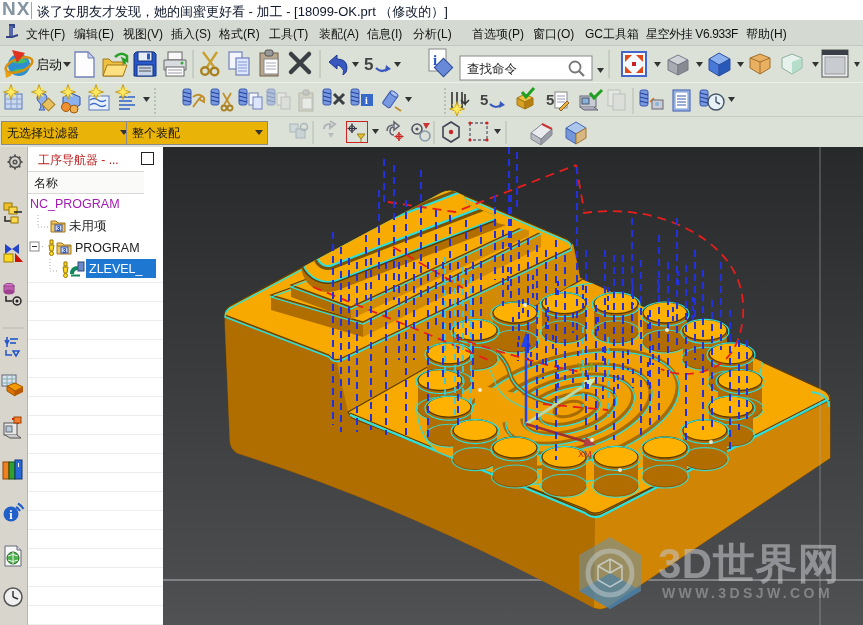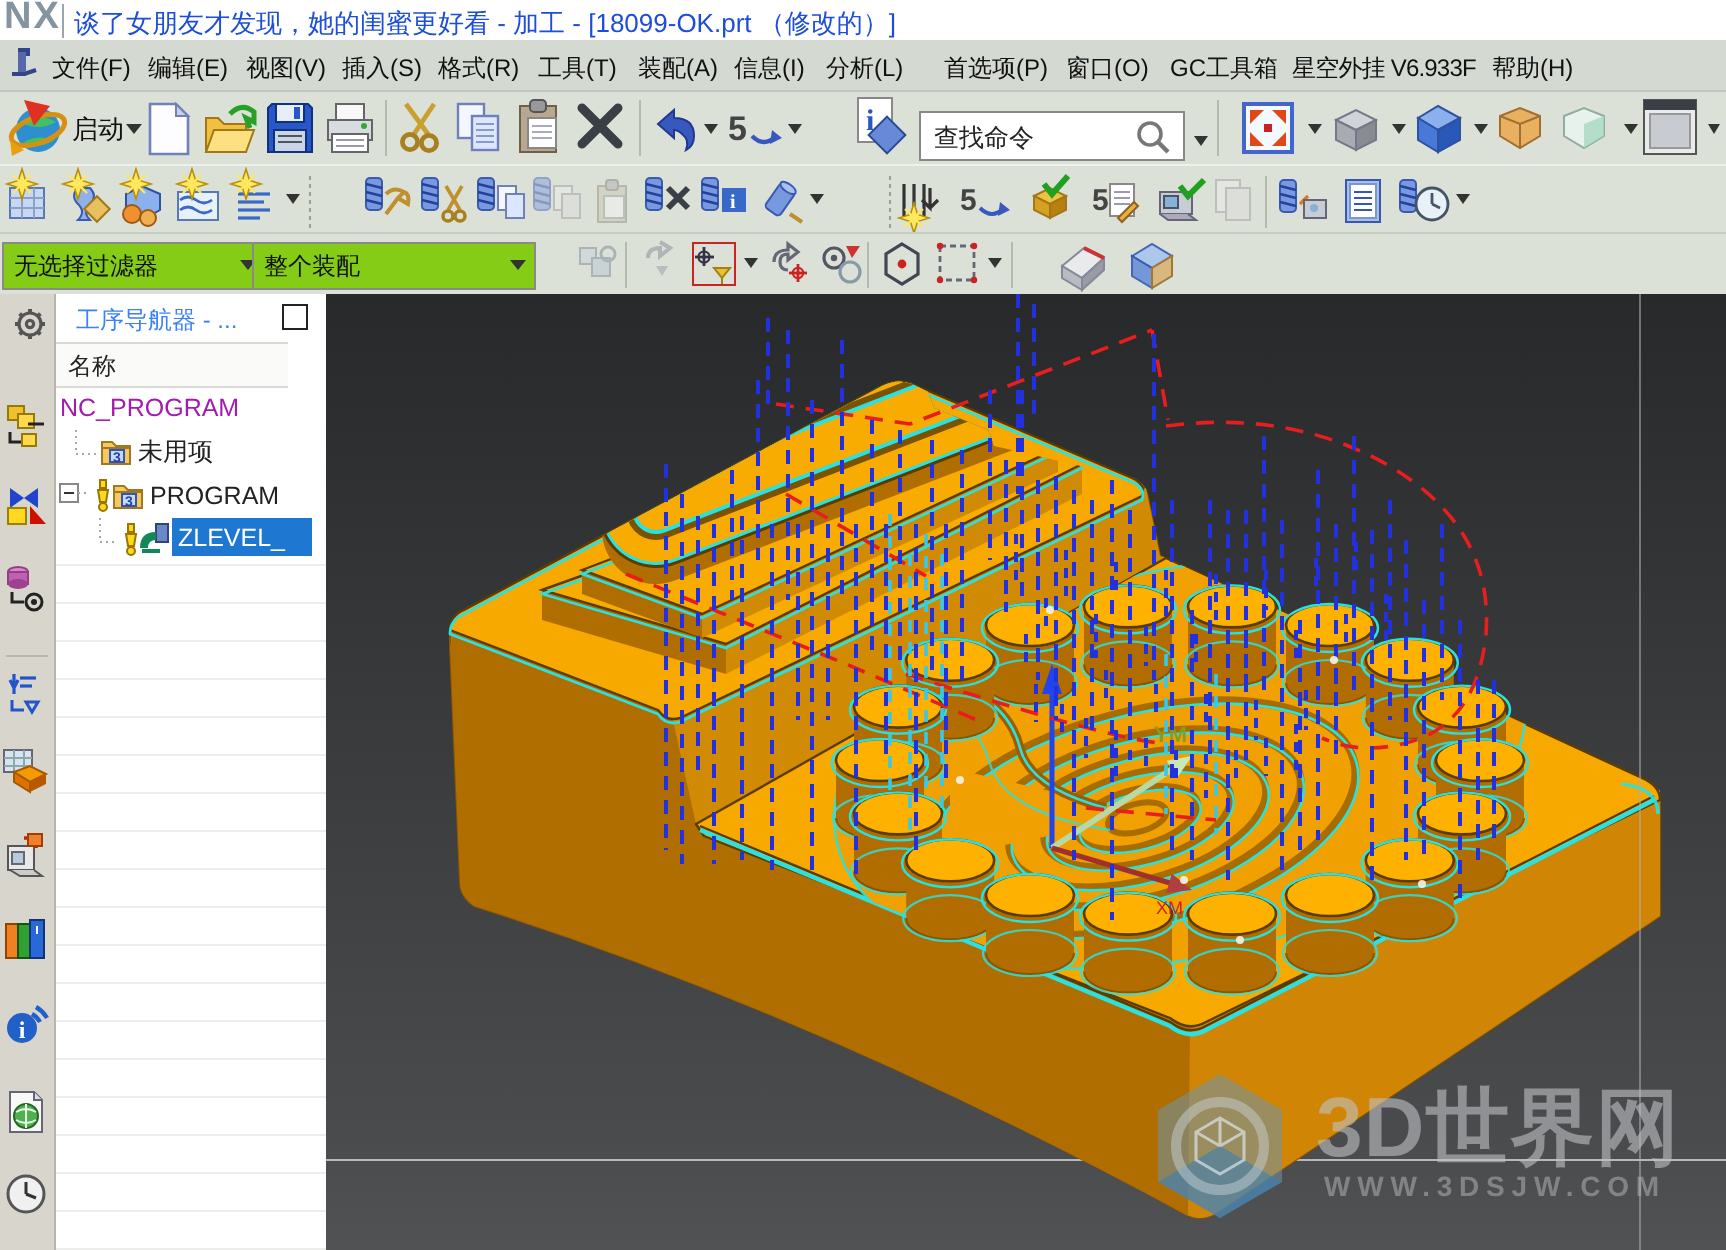--- a/index.html
+++ b/index.html
@@ -1,26 +1,26 @@
 <!DOCTYPE html>
 <html><head><meta charset="utf-8">
 <style>
 html,body{margin:0;padding:0;width:863px;height:625px;overflow:hidden;
 font-family:"Liberation Sans",sans-serif;background:#fff;}
 .abs{position:absolute;}
 #titlebar{left:0;top:0;width:863px;height:16px;background:#fff;}
 #nx{left:2px;top:-2px;font-size:19px;font-weight:bold;color:#8495a1;letter-spacing:1px;}
 #tsep{left:31px;top:2px;width:1px;height:17px;background:#9aa5ad;}
-#ttext{left:37px;top:3px;font-size:13px;color:#1d4ed8;}
+#ttext{left:37px;top:3px;font-size:13px;color:#0f172a;}
 #menubar{left:0;top:20px;width:863px;height:25px;background:#d4dad2;border-bottom:1px solid #c2c8c0;}
 .mi{position:absolute;top:6px;font-size:12px;color:#111;}
 #row1{left:0;top:46px;width:863px;height:36px;background:#dce1d7;text-align:center;}
 #row2{left:0;top:82px;width:863px;height:34px;background:#dce1d7;border-top:1px solid #eef1ea;}
 #row3{left:0;top:116px;width:863px;height:31px;background:#dce1d7;border-top:1px solid #c8cdc2;}
-.combo{position:absolute;height:22px;background:#84cc16;border:1px solid #8a8a8a;font-size:12px;color:#111;}
+.combo{position:absolute;height:22px;background:#eab308;border:1px solid #8a8a8a;font-size:12px;color:#111;}
 .combo .ct{position:absolute;left:5px;top:3px;}
 .combo .ca{position:absolute;right:4px;top:8px;width:0;height:0;border-left:4px solid transparent;border-right:4px solid transparent;border-top:5px solid #333;}
 #sidebar{left:0;top:147px;width:27px;height:478px;background:#d8d5cd;border-right:1px solid #b8b5ad;}
 #tree{left:28px;top:147px;width:135px;height:478px;background:#fff;}
 #viewport{left:163px;top:147px;width:700px;height:478px;background:linear-gradient(#28292b,#4b4c4e 90%,#515254);}
 .ttext{position:absolute;font-size:12px;color:#a21caf;}
 .trow{position:absolute;left:0;width:135px;height:1px;background:#ededeb;}
 </style></head>
 <body>
 <div class="abs" id="titlebar">
@@ -528,21 +528,21 @@
       </g>
 
  <g transform="translate(3,440)">
         <circle cx="10" cy="10" r="9" fill="#f0f0f0" stroke="#555" stroke-width="1.5"></circle>
         <line x1="10" y1="10" x2="10" y2="4" stroke="#333" stroke-width="1.5"></line>
         <line x1="10" y1="10" x2="15" y2="12" stroke="#333" stroke-width="1.5"></line>
       </g>
 </svg>
 </div>
 <div class="abs" id="tree">
- <div class="ttext" style="left:10px;top:5px;color:#3b82f6">工序导航器 - ...</div>
+ <div class="ttext" style="left:10px;top:5px;color:#b91c1c">工序导航器 - ...</div>
  <div class="abs" style="left:113px;top:5px;width:11px;height:11px;border:1.5px solid #222"></div>
  <div class="abs" style="left:0;top:24px;width:116px;height:21px;background:#fafaf8;border-top:1px solid #d8d8d4;border-bottom:1px solid #d8d8d4">
       <span style="position:absolute;left:6px;top:3px;font-size:12px;color:#222">名称</span>
     </div>
  <div class="ttext" style="left:2px;top:50px;font-size:12.5px">NC_PROGRAM</div>
 
  <svg class="abs" style="left:0;top:68px" width="135" height="24">
   <path d="M10 0 L10 12 L22 12" stroke="#aaa" stroke-dasharray="1 2" fill="none"></path>
   <g transform="translate(22,3)">
         <path d="M1 3 L1 14 L15 14 L15 5 L8 5 L6 3 Z" fill="#f5c860" stroke="#a07820"></path>

